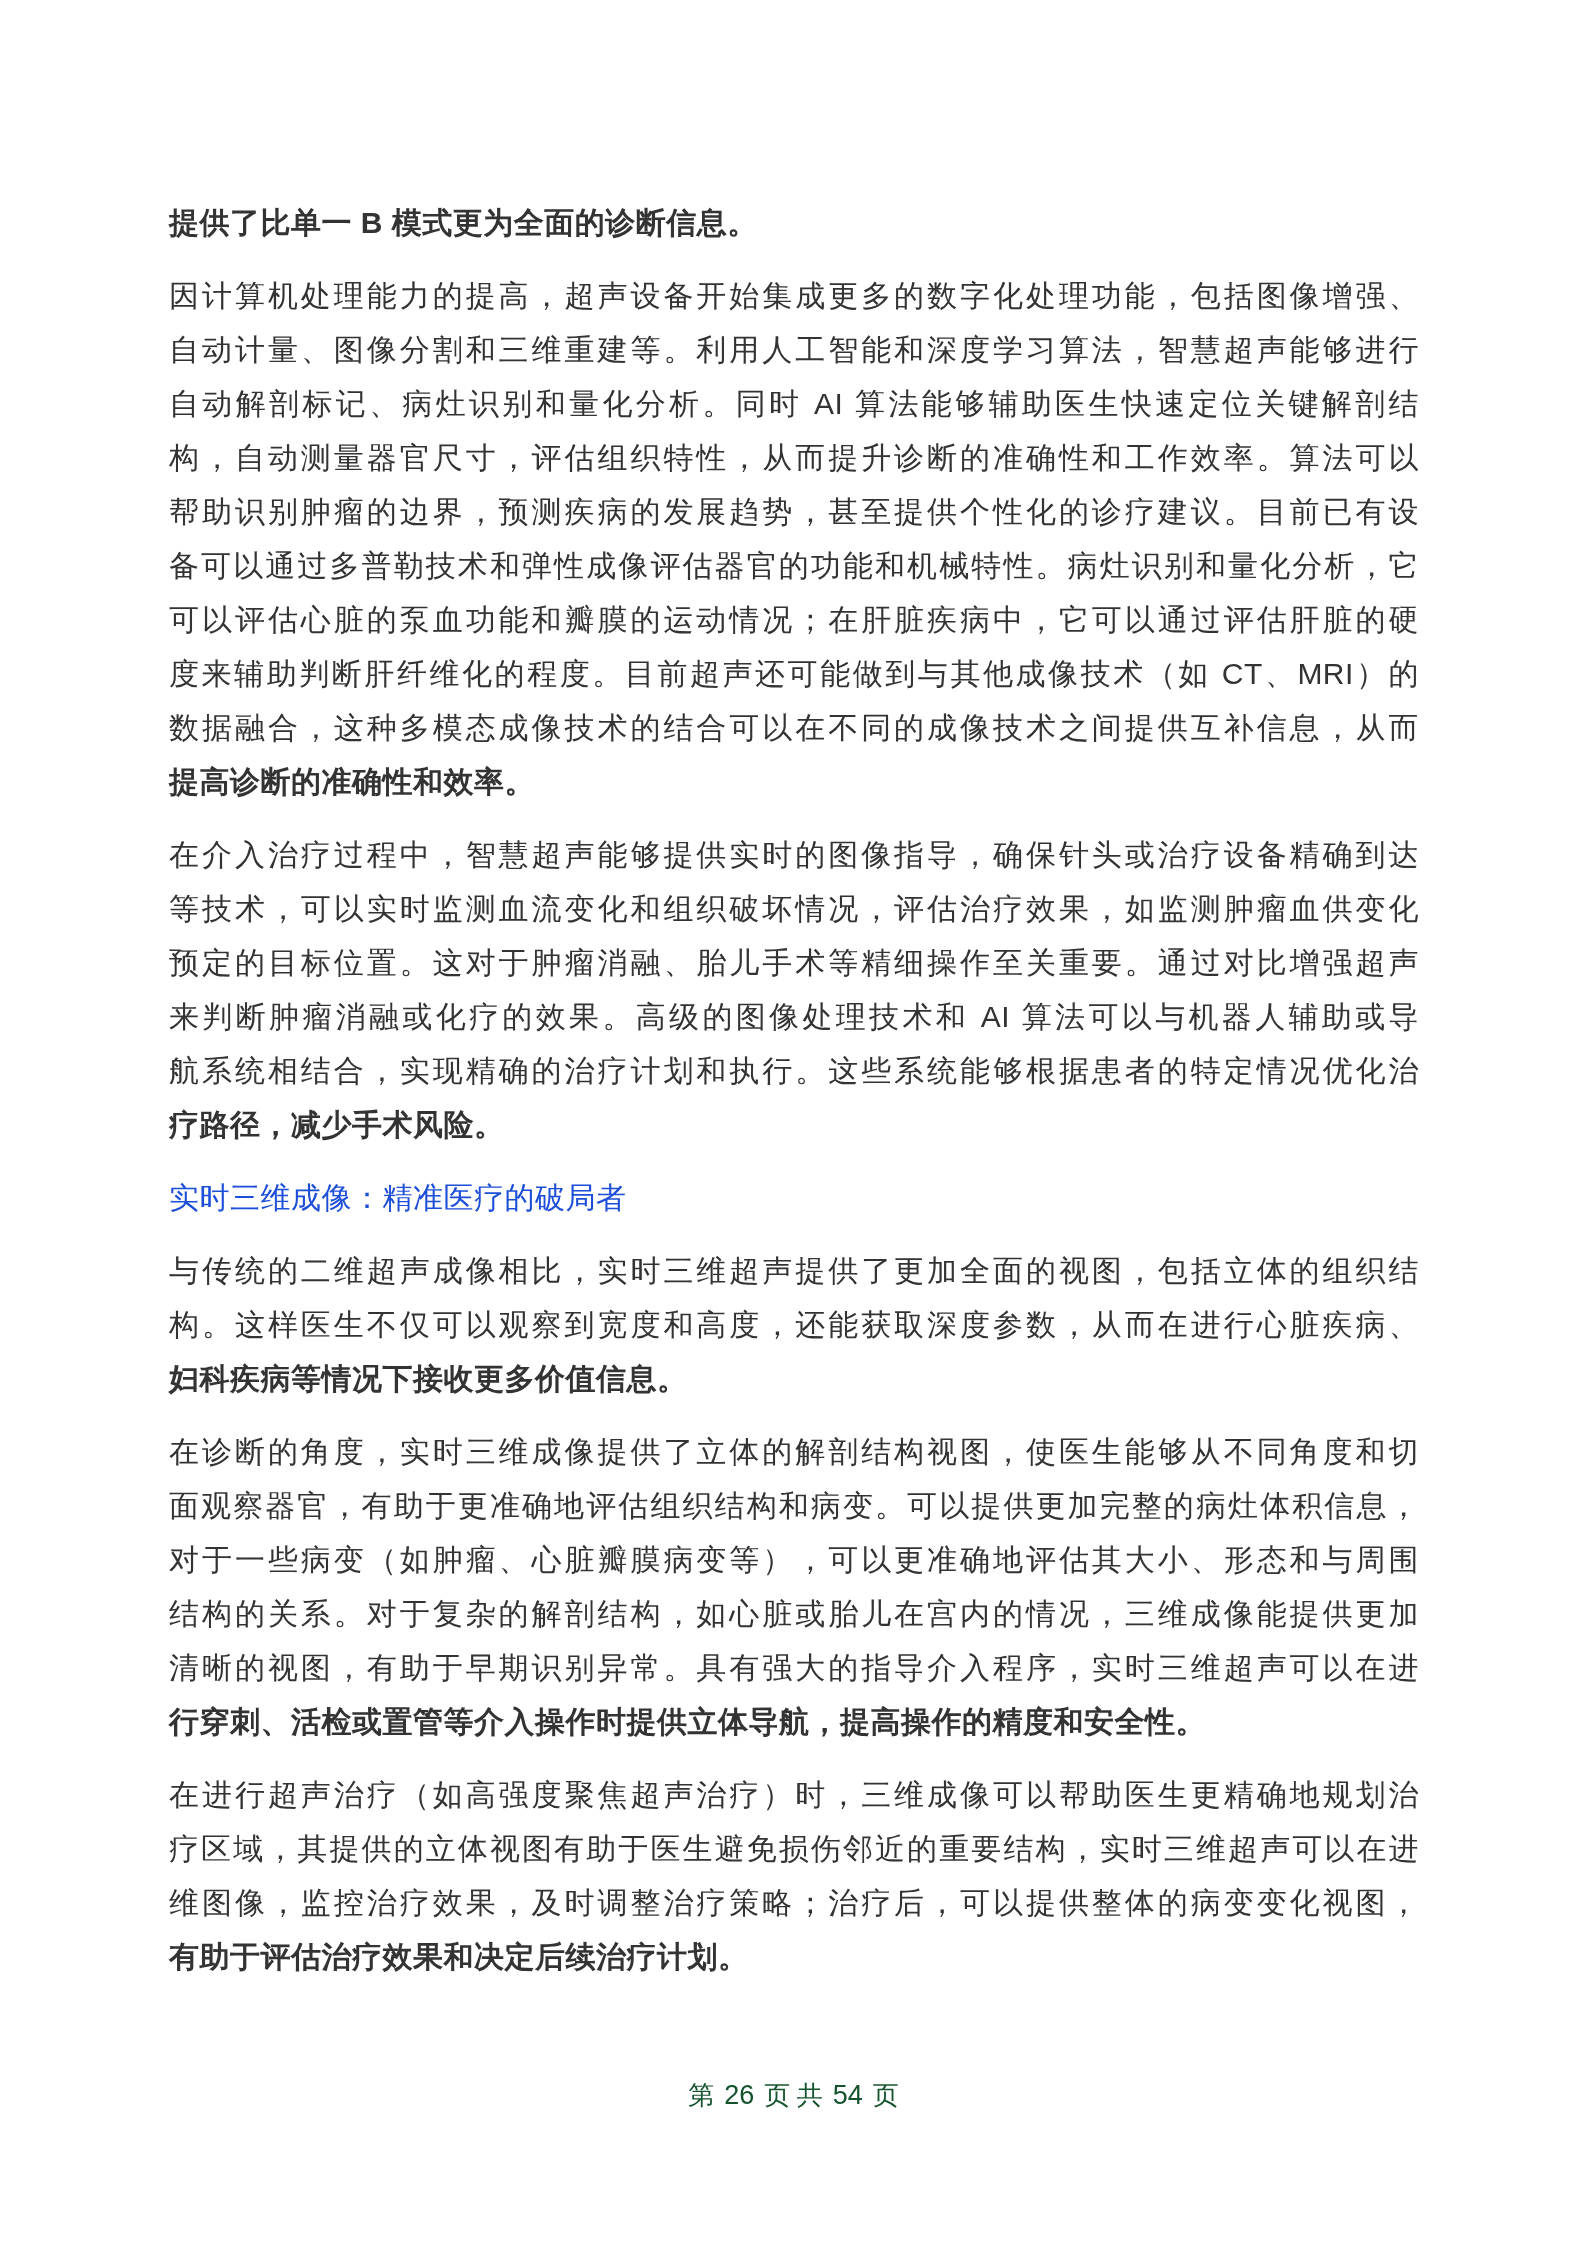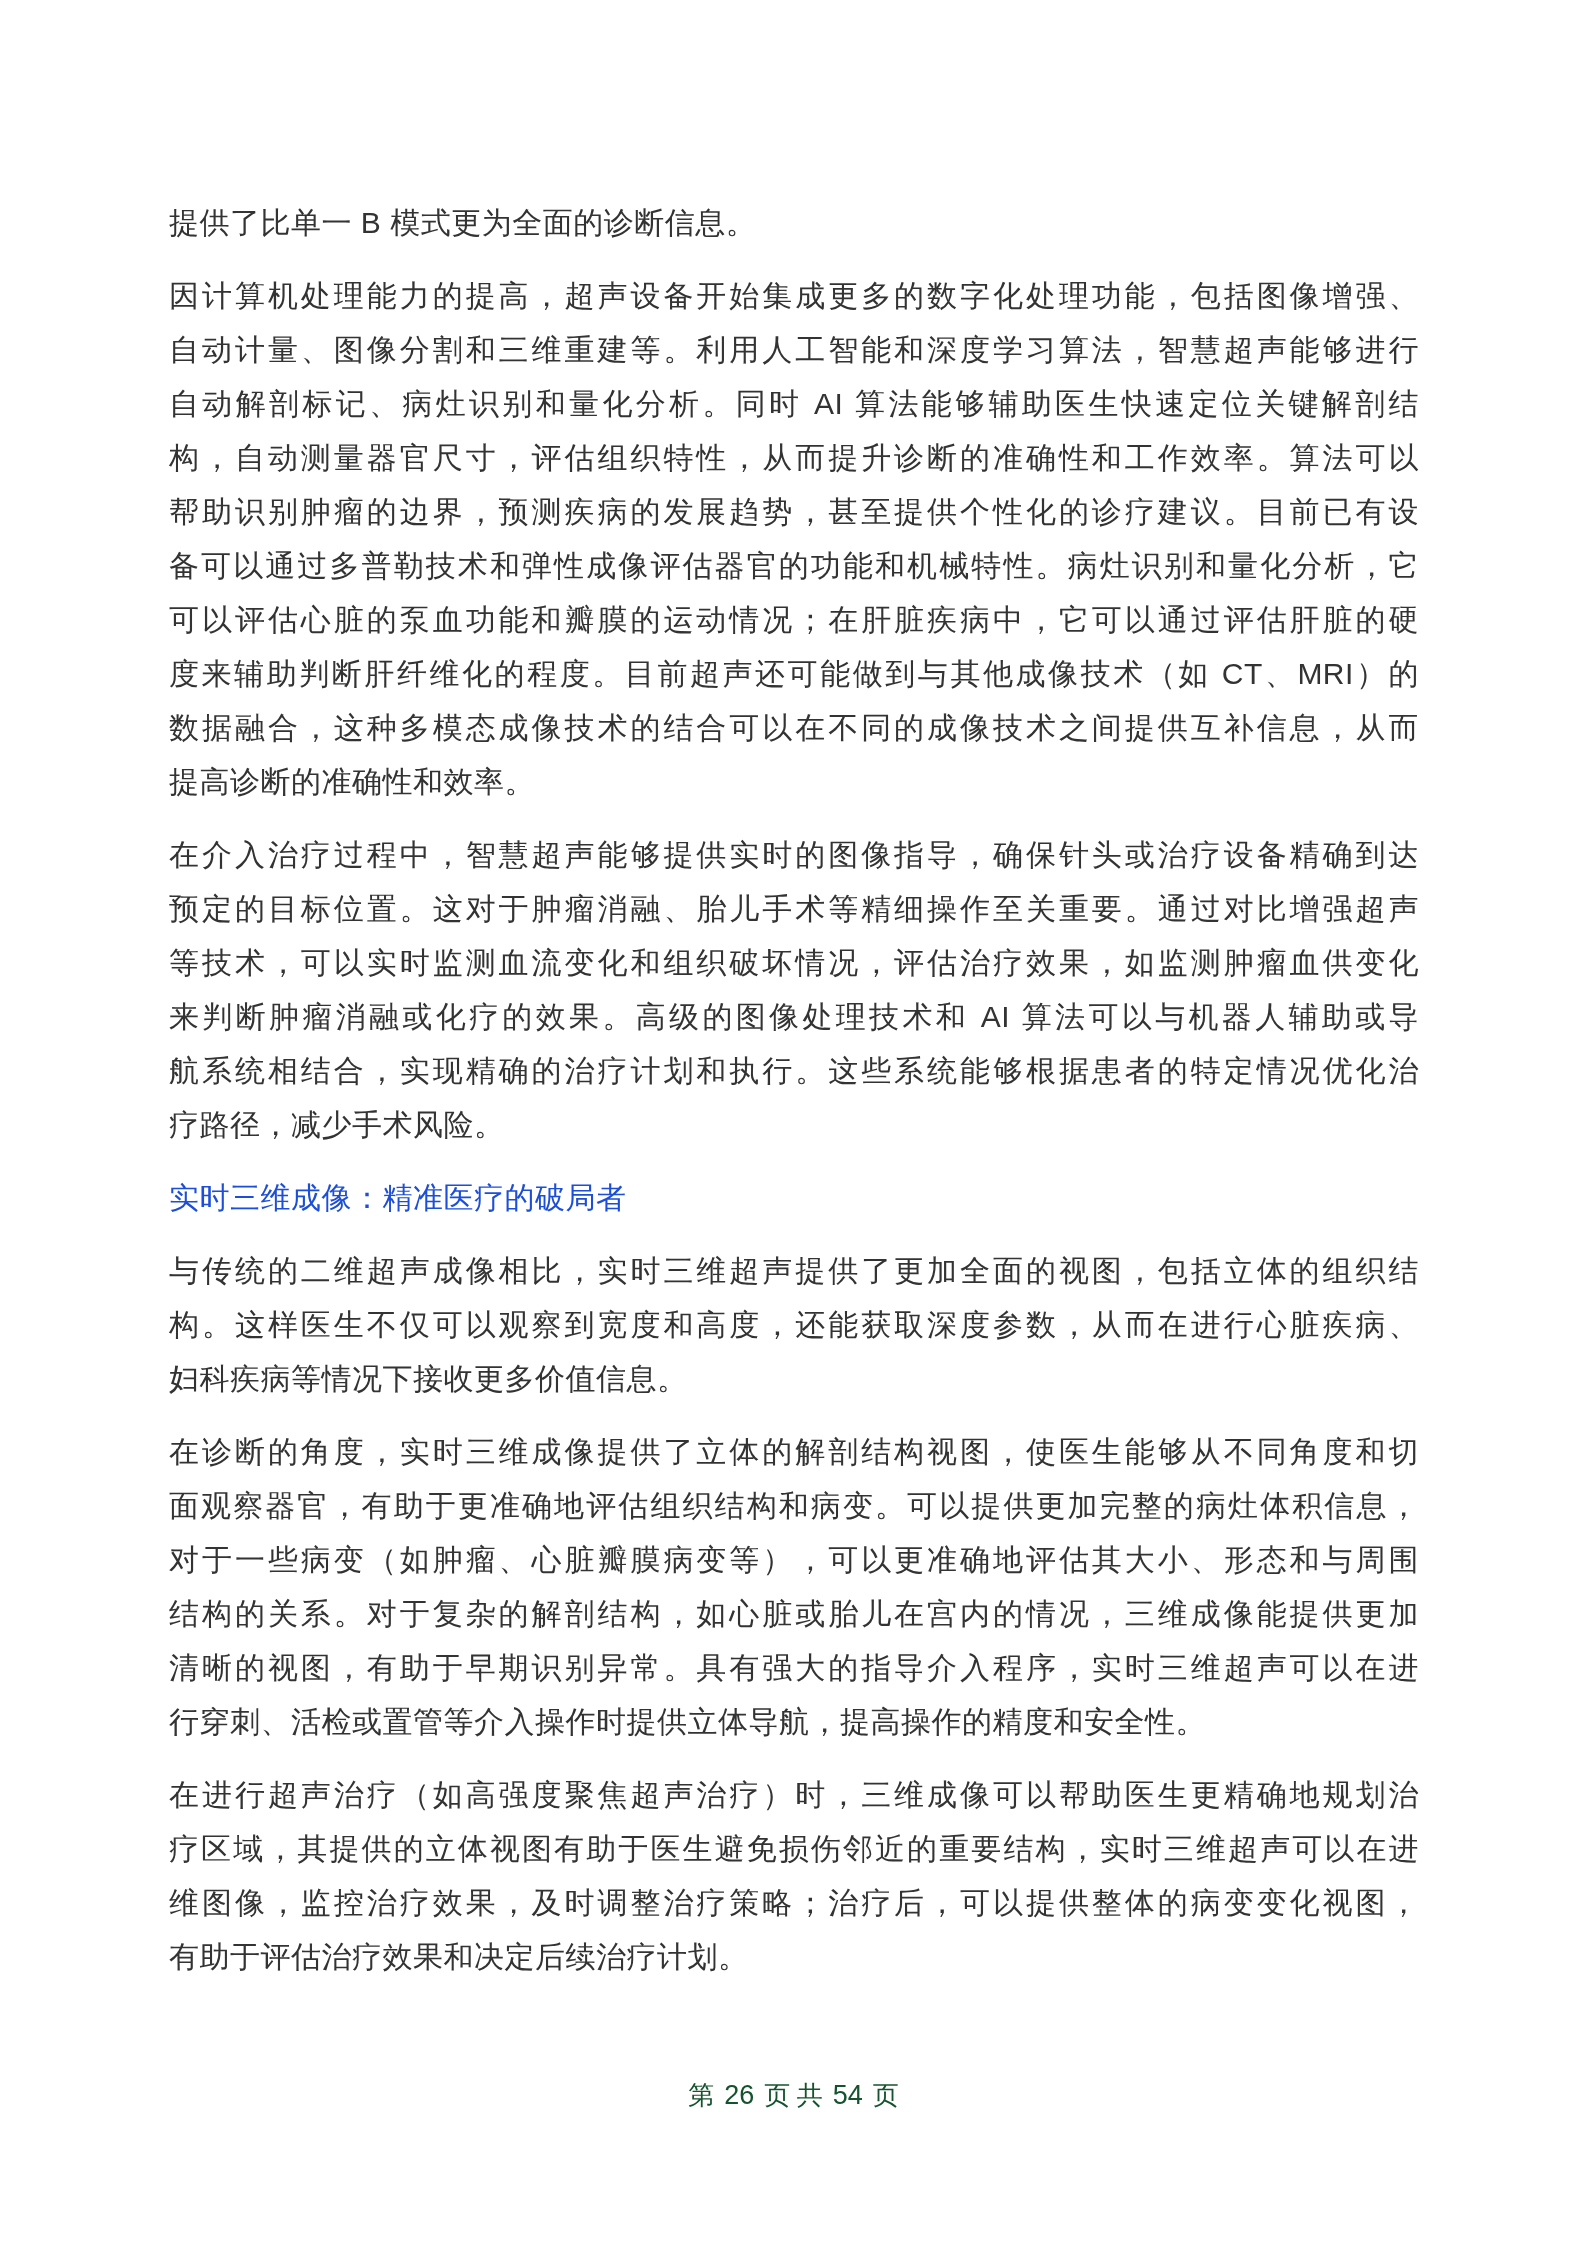--- a/index.html
+++ b/index.html
@@ -30,20 +30,21 @@
     line-height: 54px;
     height: 54px;
     text-align: justify;
     text-align-last: justify;
     letter-spacing: 0.5px;
     white-space: normal;
   }
   .paragraph .line:last-child {
     text-align: right;
     text-align-last: left;
+    font-weight: bold;
   }
   .heading {
     color: #1d4ed8;
     font-size: 30px;
     line-height: 54px;
     height: 54px;
     margin: 0 0 19px 0;
     letter-spacing: 0.5px;
   }
   .footer {
@@ -80,22 +81,22 @@
         <div class="line">构，自动测量器官尺寸，评估组织特性，从而提升诊断的准确性和工作效率。算法可以</div>
         <div class="line">帮助识别肿瘤的边界，预测疾病的发展趋势，甚至提供个性化的诊疗建议。目前已有设</div>
         <div class="line">备可以通过多普勒技术和弹性成像评估器官的功能和机械特性。病灶识别和量化分析，它</div>
         <div class="line">可以评估心脏的泵血功能和瓣膜的运动情况；在肝脏疾病中，它可以通过评估肝脏的硬</div>
         <div class="line">度来辅助判断肝纤维化的程度。目前超声还可能做到与其他成像技术（如 CT、MRI）的</div>
         <div class="line">数据融合，这种多模态成像技术的结合可以在不同的成像技术之间提供互补信息，从而</div>
         <div class="line">提高诊断的准确性和效率。</div>
       </div>
       <div class="paragraph">
         <div class="line">在介入治疗过程中，智慧超声能够提供实时的图像指导，确保针头或治疗设备精确到达</div>
+        <div class="line">等技术，可以实时监测血流变化和组织破坏情况，评估治疗效果，如监测肿瘤血供变化</div>
         <div class="line">预定的目标位置。这对于肿瘤消融、胎儿手术等精细操作至关重要。通过对比增强超声</div>
-        <div class="line">等技术，可以实时监测血流变化和组织破坏情况，评估治疗效果，如监测肿瘤血供变化</div>
         <div class="line">来判断肿瘤消融或化疗的效果。高级的图像处理技术和 AI 算法可以与机器人辅助或导</div>
         <div class="line">航系统相结合，实现精确的治疗计划和执行。这些系统能够根据患者的特定情况优化治</div>
         <div class="line">疗路径，减少手术风险。</div>
       </div>
       <div class="heading">实时三维成像：精准医疗的破局者</div>
       <div class="paragraph">
         <div class="line">与传统的二维超声成像相比，实时三维超声提供了更加全面的视图，包括立体的组织结</div>
         <div class="line">构。这样医生不仅可以观察到宽度和高度，还能获取深度参数，从而在进行心脏疾病、</div>
         <div class="line">妇科疾病等情况下接收更多价值信息。</div>
       </div>

